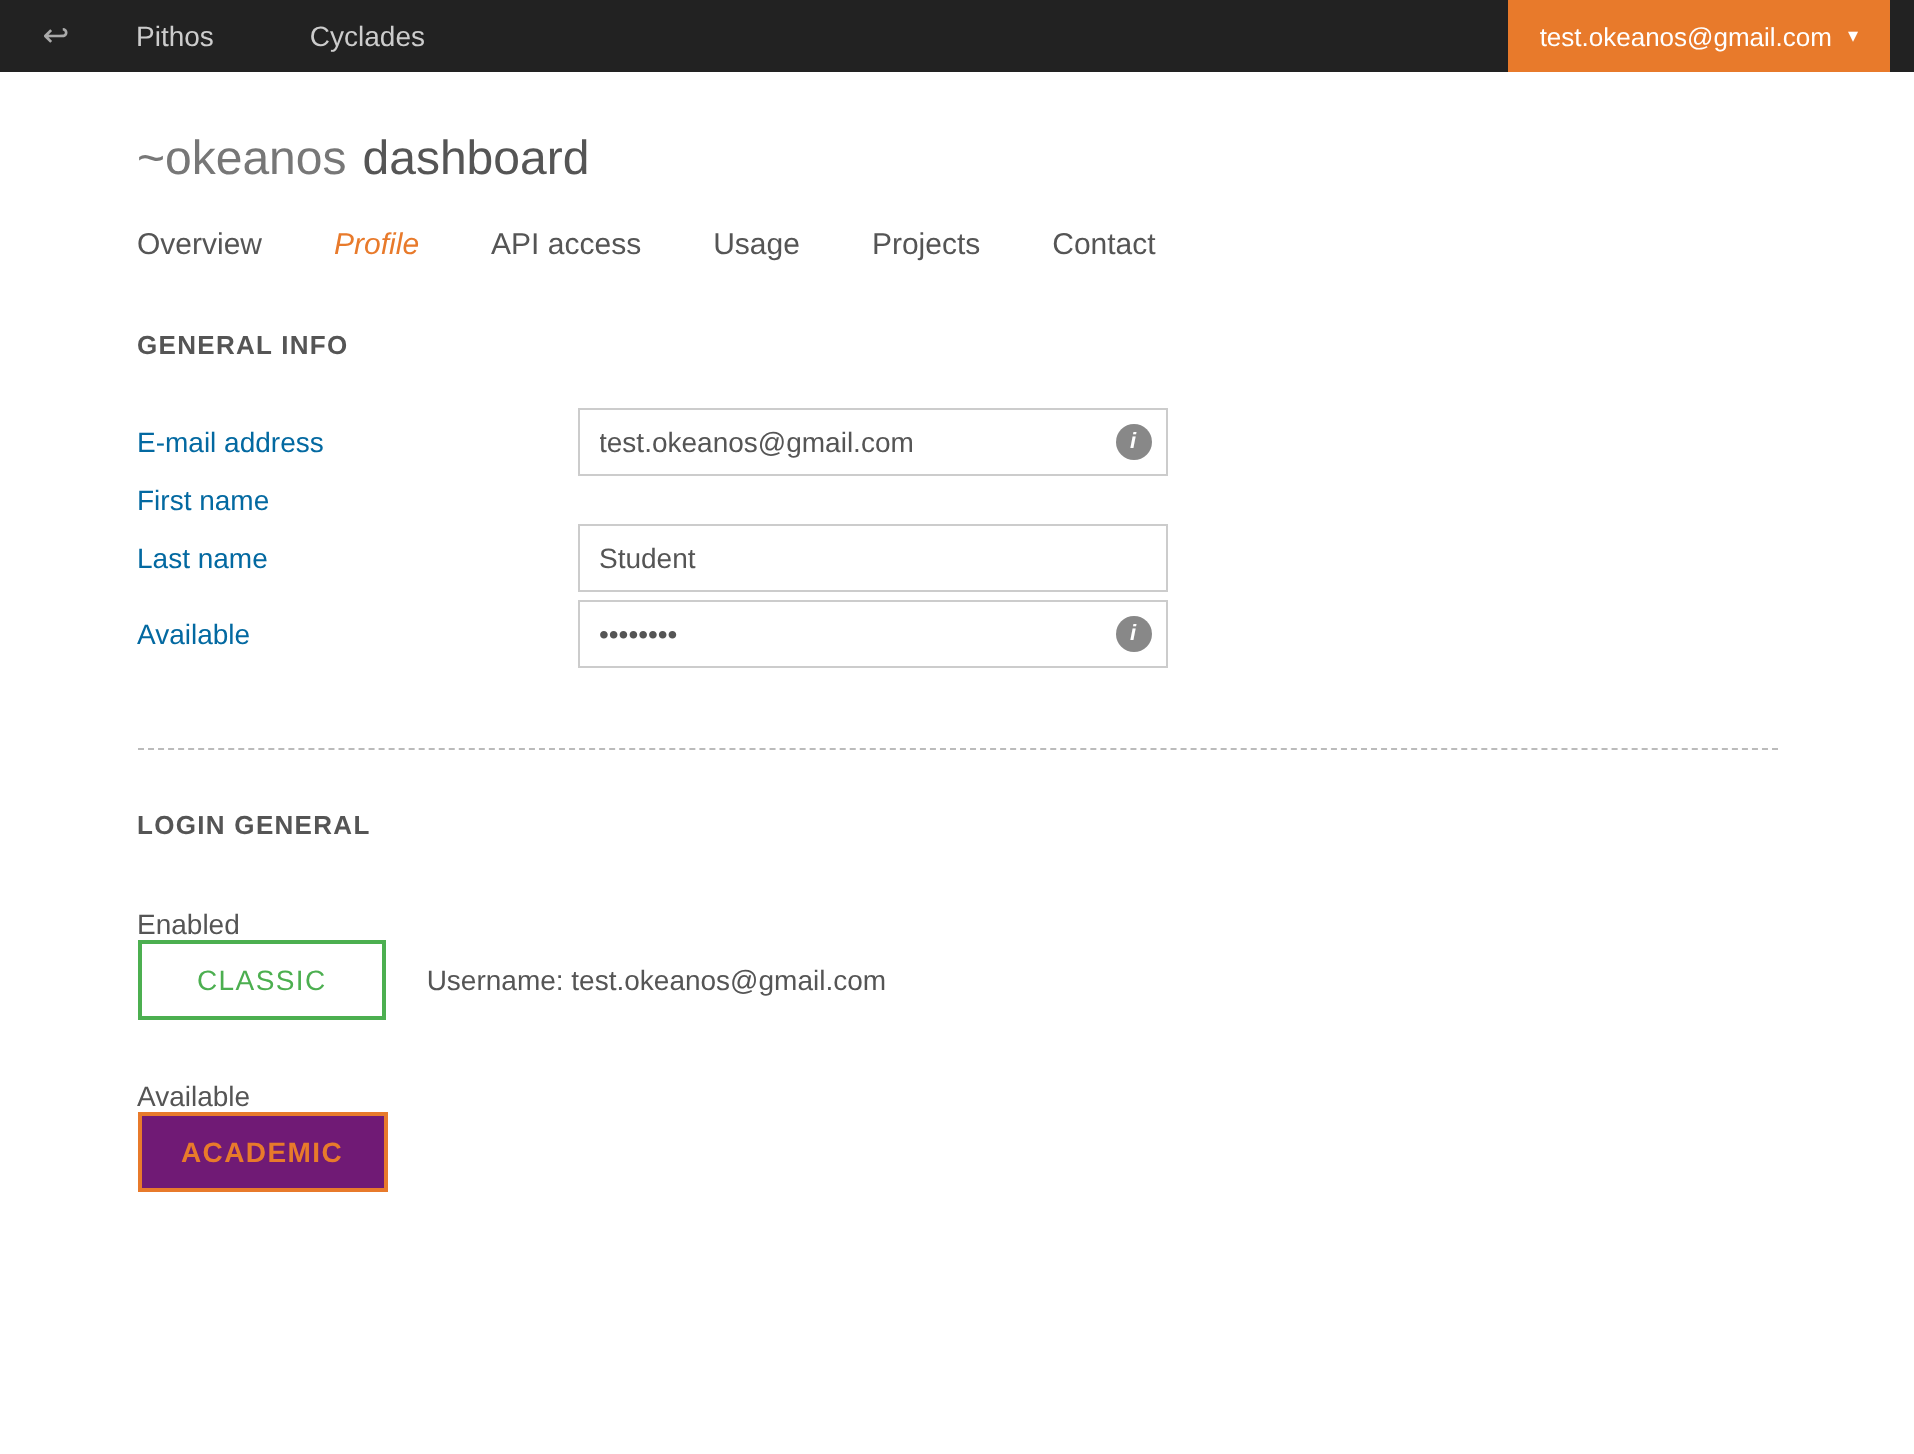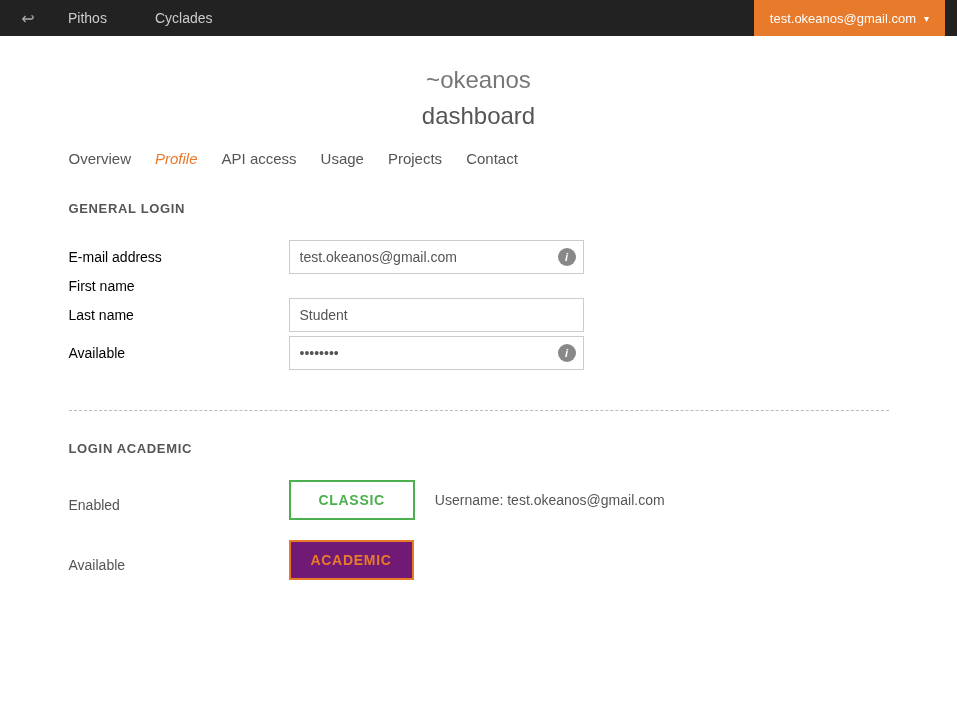--- a/index.html
+++ b/index.html
@@ -52,37 +52,36 @@
       margin: 0 auto;
       padding: 30px 40px;
     }
 
     
     .logo-row {
       display: flex;
       align-items: center;
       gap: 8px;
       margin-bottom: 20px;
-      flex-direction: column;
     }
     .logo-text {
       font-size: 24px;
       color: #777;
       font-weight: normal;
     }
     .dashboard-title {
       font-size: 24px;
       color: #555;
       font-weight: normal;
     }
 
     
     .nav-links {
       display: flex;
-      gap: 24px;
+      gap: 36px;
       border-bottom: none;
       margin-bottom: 30px;
     }
     .nav-link {
       color: #555;
       text-decoration: none;
       font-size: 15px;
       padding-bottom: 4px;
     }
     .nav-link.active {
@@ -100,21 +99,21 @@
     }
 
     
     .form-row {
       display: flex;
       align-items: center;
       margin-bottom: 4px;
     }
     .form-label {
       width: 220px;
-      color: #000000;
+      color: #0369a1;
       font-size: 14px;
     }
     .form-input-wrap {
       position: relative;
       width: 295px;
     }
     .form-input {
       width: 100%;
       border: 1px solid #ccc;
       padding: 8px 36px 8px 10px;
@@ -145,41 +144,42 @@
     
     .divider {
       border: none;
       border-top: 1px dashed #bbb;
       margin: 40px 0 30px 0;
     }
 
     
     .login-row {
       display: flex;
-      align-items: center;
+      align-items: flex-start;
       margin-bottom: 20px;
+      flex-direction: column;
     }
     .login-label {
       width: 220px;
       color: #555;
       font-size: 14px;
       padding-top: 10px;
     }
     .login-content {
       display: flex;
       align-items: center;
       gap: 20px;
     }
     .btn-classic {
       border: 2px solid #4caf50;
       color: #4caf50;
       background: #fff;
       padding: 10px 28px;
       font-size: 14px;
-      font-weight: bold;
+      font-weight: normal;
       letter-spacing: 0.05em;
       cursor: pointer;
     }
     .btn-academic {
       border: 2px solid #e87a2b;
       color: #e87a2b;
       background: #701a75;
       padding: 10px 20px;
       font-size: 14px;
       font-weight: bold;
@@ -216,21 +216,21 @@
   <nav class="nav-links">
     <a class="nav-link" href="#">Overview</a>
     <a class="nav-link active" href="#">Profile</a>
     <a class="nav-link" href="#">API access</a>
     <a class="nav-link" href="#">Usage</a>
     <a class="nav-link" href="#">Projects</a>
     <a class="nav-link" href="#">Contact</a>
   </nav>
 
   <div>
-    <div class="section-title">GENERAL LOGIN</div>
+    <div class="section-title">GENERAL INFO</div>
 
     <div class="form-row">
       <div class="form-label">E-mail address</div>
       <div class="form-input-wrap">
         <input class="form-input" type="text" value="test.okeanos@gmail.com" readonly="" style="">
         <div class="info-icon">i</div>
       </div>
     </div>
 
     <div class="form-row">
@@ -249,21 +249,21 @@
       <div class="form-input-wrap">
         <input class="form-input" type="password" value="password" style="">
         <div class="info-icon">i</div>
       </div>
     </div>
   </div>
 
   <hr class="divider">
 
   <div>
-    <div class="section-title">LOGIN ACADEMIC</div>
+    <div class="section-title">LOGIN GENERAL</div>
 
     <div class="login-row">
       <div class="login-label">Enabled</div>
       <div class="login-content">
         <button class="btn-classic">CLASSIC</button>
         <span class="username-text">
           <span>Username: </span><span>test.okeanos@gmail.com</span>
         </span>
       </div>
     </div>

